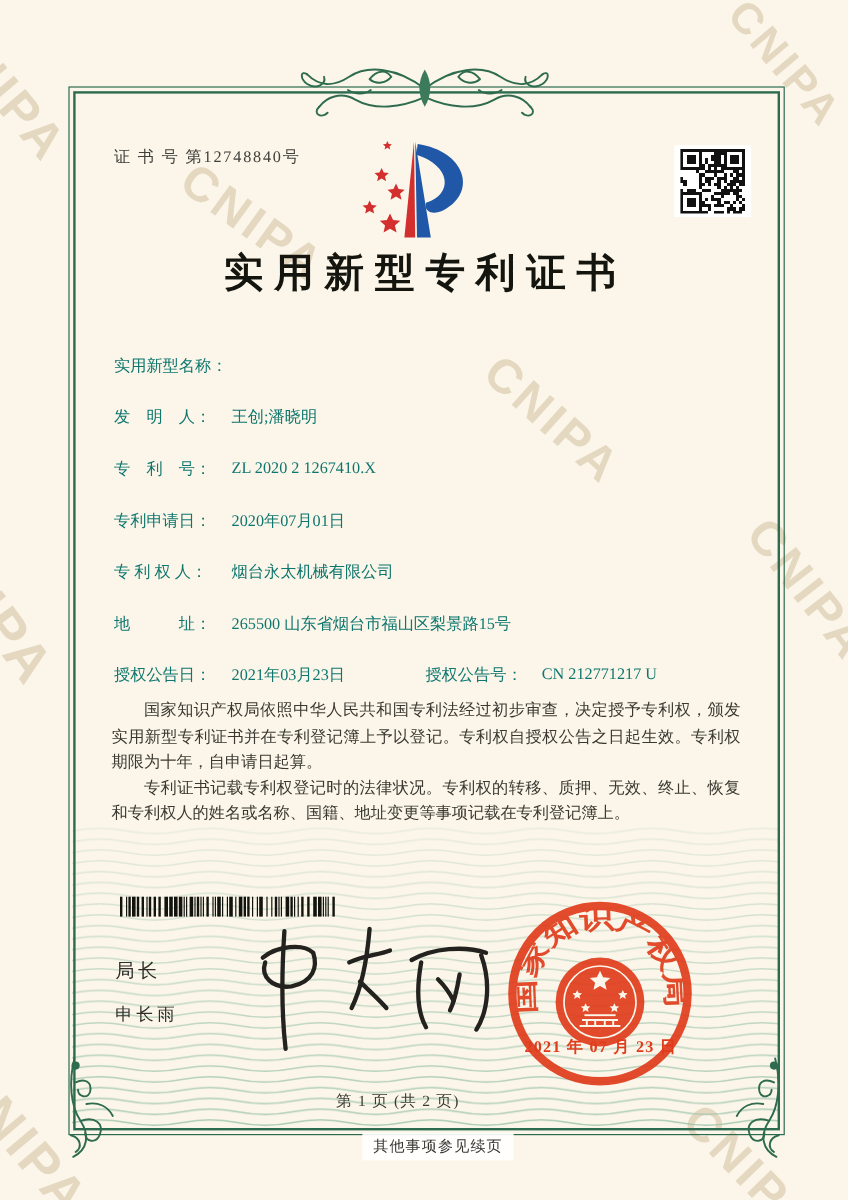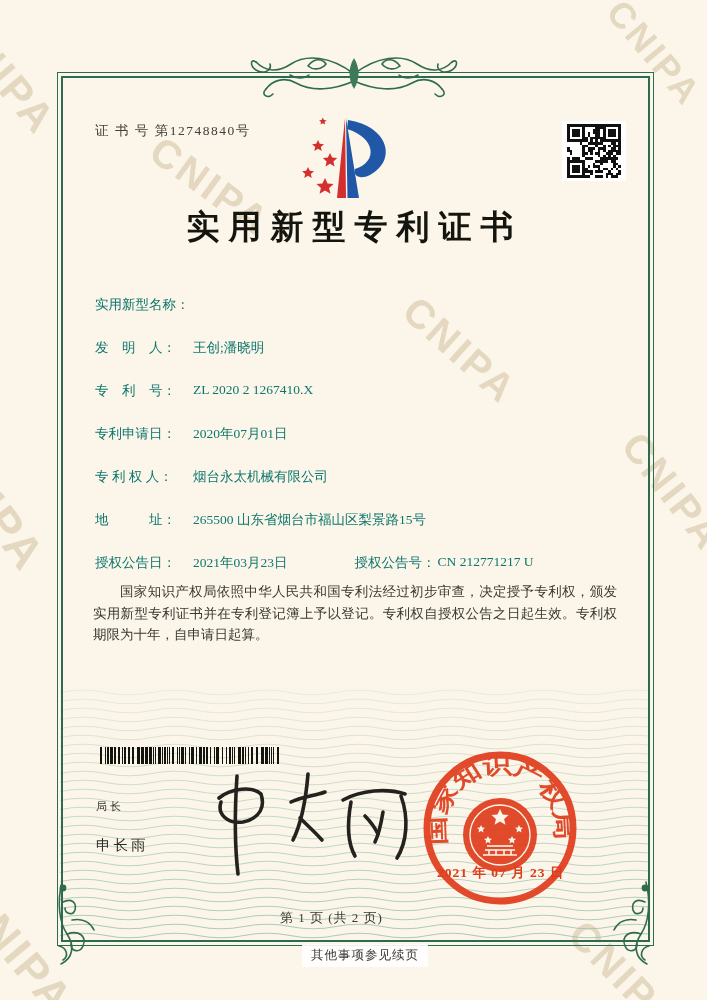--- a/index.html
+++ b/index.html
@@ -28,21 +28,21 @@
   .gsep{width:67px;flex:none;}
 
   .paras{position:absolute;left:93px;top:581px;width:524px;font-size:13.5px;line-height:21.5px;
       color:#3a3831;text-align:justify;}
   .paras p{margin:0;text-indent:2em;font-family:Liberation Serif, serif;}
 
   .waves{position:absolute;left:60px;top:688px;width:590px;height:254px;pointer-events:none;}
 
   .barcode{position:absolute;left:100px;top:747px;width:184px;height:17px;}
 
-  .signer-title{position:absolute;left:96px;top:799px;font-size:11px;letter-spacing:3px;color:#2e2d28;}
+  .signer-title{position:absolute;left:96px;top:799px;font-size:16px;letter-spacing:3px;color:#2e2d28;}
   .signer-name{position:absolute;left:96px;top:836px;font-size:14.5px;letter-spacing:3px;color:#2e2d28;}
   .signature{position:absolute;left:205px;top:762px;width:215px;height:118px;}
 
   .seal{position:absolute;left:415px;top:743px;width:170px;height:170px;}
   .seal-date{position:absolute;left:437px;top:864px;width:150px;font-size:13.5px;
       color:#e03c1c;letter-spacing:1px;font-weight:bold;}
 
   .page-info{position:absolute;left:57px;top:909px;width:549px;text-align:center;
       font-size:13px;color:#3a3a34;letter-spacing:1px;}
   .footer-note{position:absolute;left:270px;top:944px;background:rgba(255,255,255,0.9);
@@ -336,26 +336,27 @@
     </div>
     <div class="frow">
       <span class="flabel">地　　　址：</span>
       <span class="fvalue">265500 山东省烟台市福山区梨景路15号</span>
     </div>
     <div class="grant-row">
       <span class="flabel">授权公告日：</span>
       <span>2021年03月23日</span>
       <span class="gsep"></span>
       <span>授权公告号：</span>
-      <span style="margin-left:2px;">CN 212771217 U</span>
+      <span style="margin-left:16px;">CN 212771217 U</span>
     </div>
   </div>
 
   <div class="paras">
     <p>国家知识产权局依照中华人民共和国专利法经过初步审查，决定授予专利权，颁发实用新型专利证书并在专利登记簿上予以登记。专利权自授权公告之日起生效。专利权期限为十年，自申请日起算。</p>
+    <p>专利证书记载专利权登记时的法律状况。专利权的转移、质押、无效、终止、恢复和专利权人的姓名或名称、国籍、地址变更等事项记载在专利登记簿上。</p>
   </div>
 
   <svg class="barcode" id="barcodesvg" viewBox="0 0 184 17" preserveAspectRatio="none">
       <rect x="0" y="0" width="2" height="17" fill="#14140f"></rect>
       <rect x="5" y="0" width="1" height="17" fill="#14140f"></rect>
       <rect x="7" y="0" width="2" height="17" fill="#14140f"></rect>
       <rect x="10" y="0" width="3" height="17" fill="#14140f"></rect>
       <rect x="14" y="0" width="2" height="17" fill="#14140f"></rect>
       <rect x="18" y="0" width="2" height="17" fill="#14140f"></rect>
       <rect x="22" y="0" width="1" height="17" fill="#14140f"></rect>

